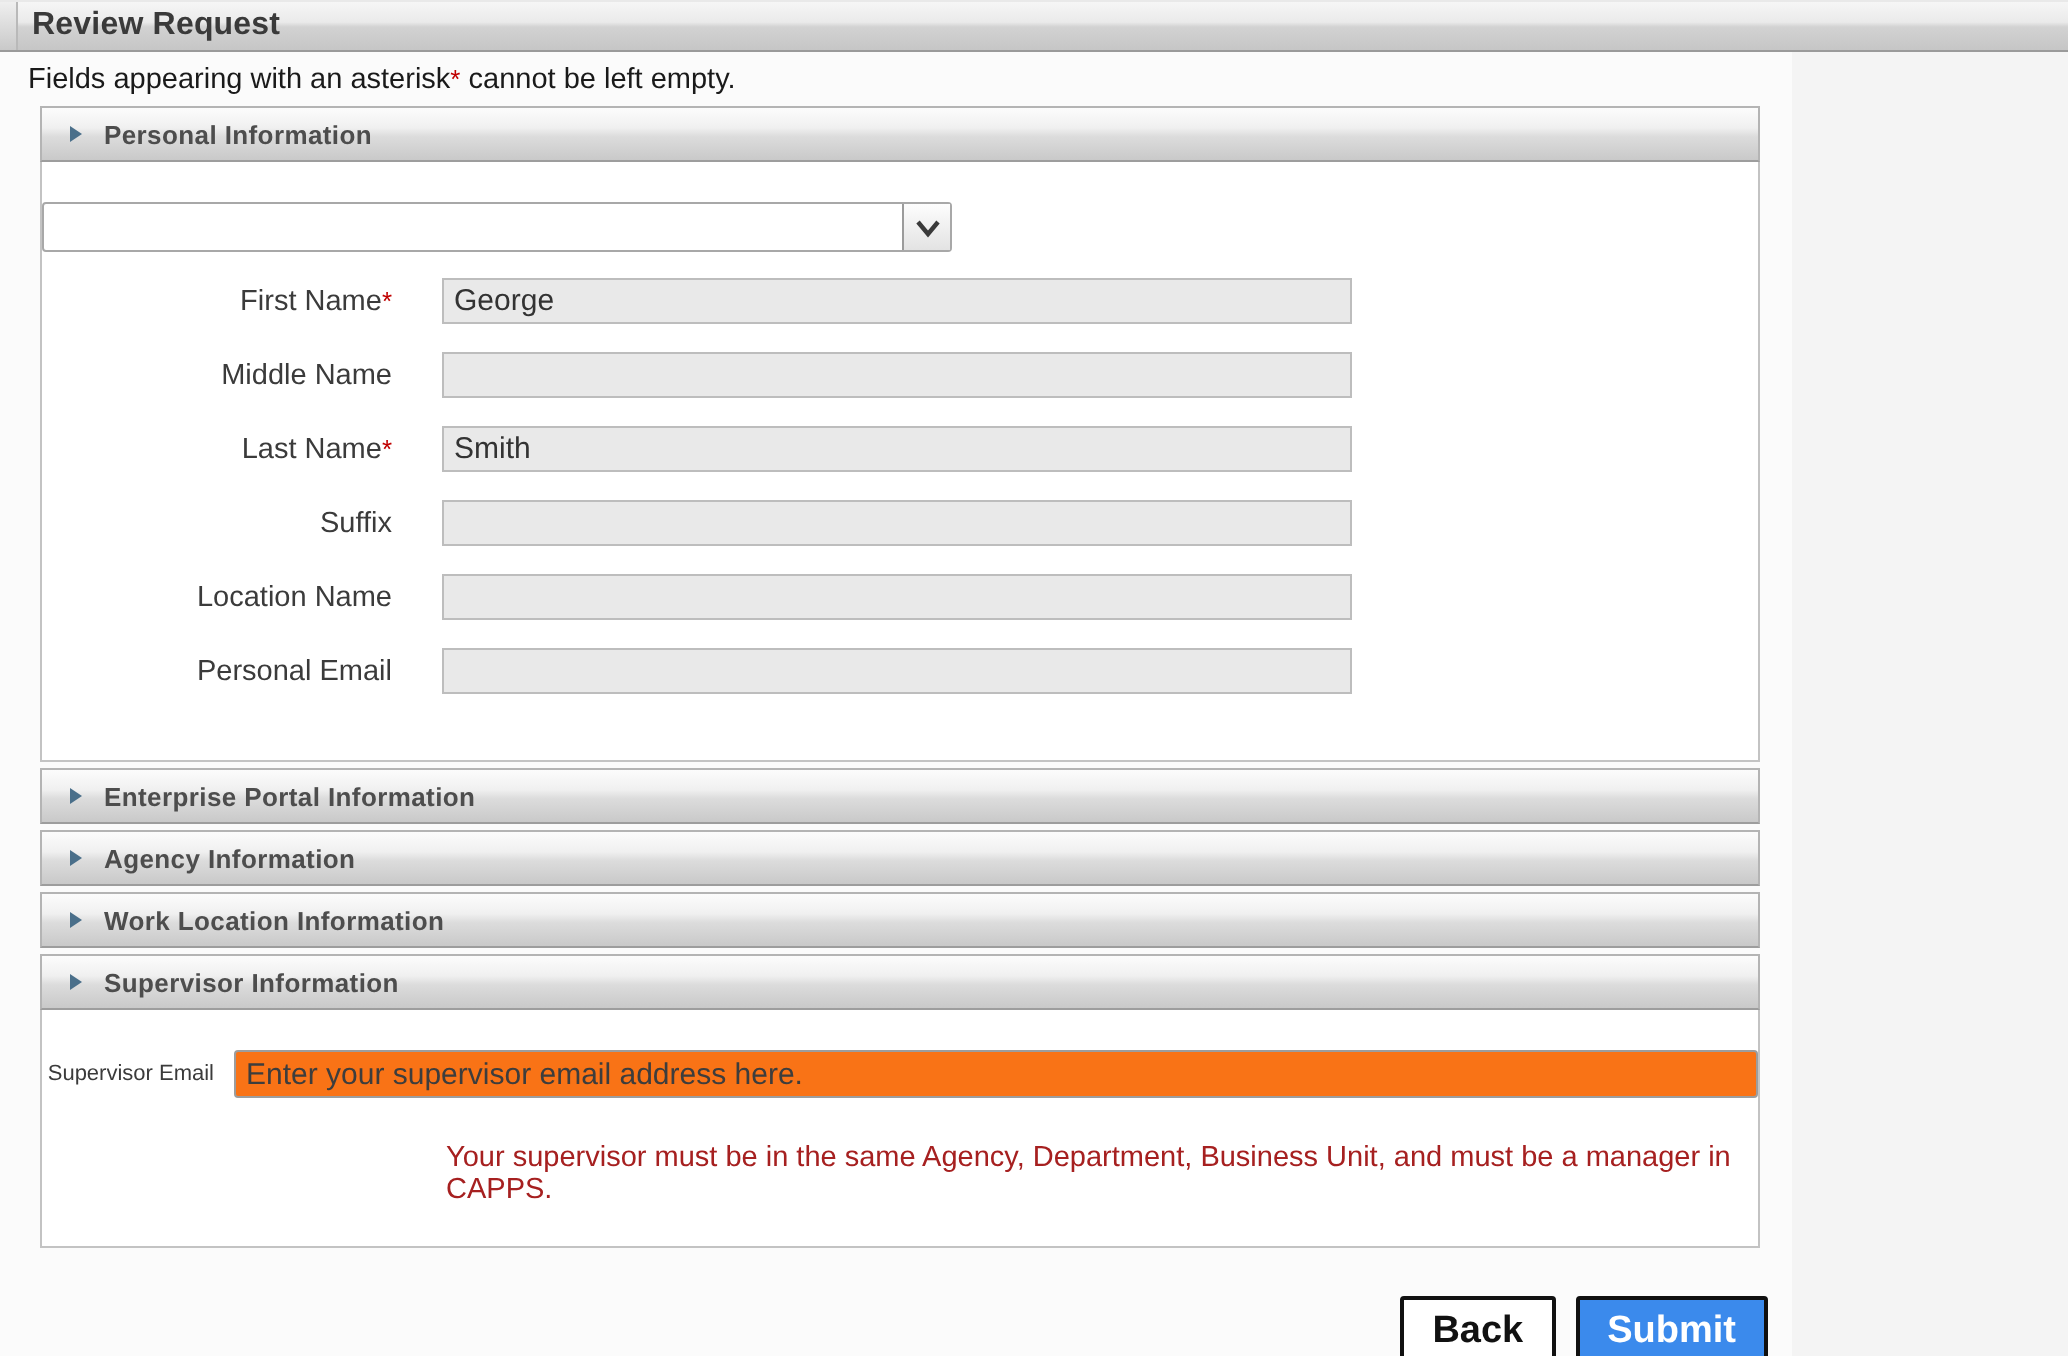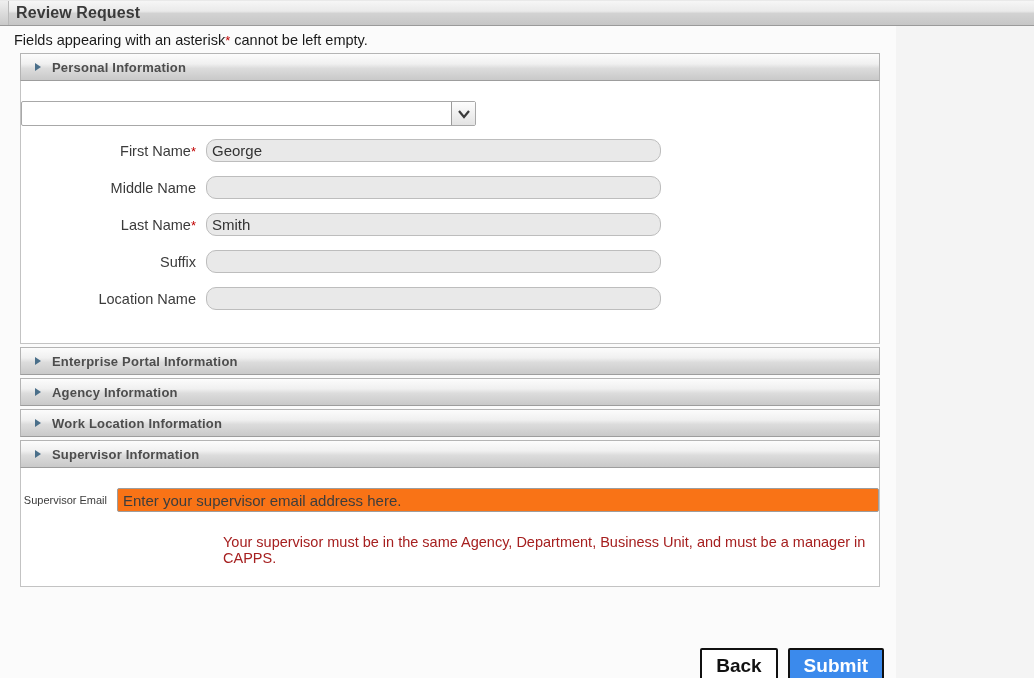--- a/index.html
+++ b/index.html
@@ -108,26 +108,27 @@
     color: #3b3b3b;
     white-space: nowrap;
   }
   .row .fld { flex: 0 0 auto; }
 
   input.txt {
     width: 455px;
     height: 23px;
     background: #e9e9e9;
     border: 1px solid #bdbdbd;
-    border-radius: 10px;
+    border-radius: 0;
     font-size: 15px;
     font-family: "Liberation Sans", sans-serif;
     color: #333333;
     padding: 0 5px;
     outline: none;
+    margin-left: 15px;
   }
 
   select.sel {
     width: 455px;
     height: 25px;
     background: #ffffff;
     border: 1px solid #a8a8a8;
     border-radius: 2px;
     font-size: 15px;
     font-family: "Liberation Sans", sans-serif;
@@ -257,20 +258,24 @@
       <div class="row">
         <div class="lbl">Suffix</div>
         <div class="fld"><input class="txt" type="text" value="" style=""></div>
       </div>
 
       <div class="row">
         <div class="lbl">Location Name</div>
         <div class="fld"><input class="txt" type="text" value="" style=""></div>
       </div>
 
+      <div class="row">
+        <div class="lbl">Personal Email</div>
+        <div class="fld"><input class="txt" type="text" value="" style=""></div>
+      </div>
 
     </div>
 
     <div class="spacer-3"></div>
 
     <div class="sec-head">
       <span class="tri"></span>
       <span class="sec-title">Enterprise Portal Information</span>
     </div>
 

